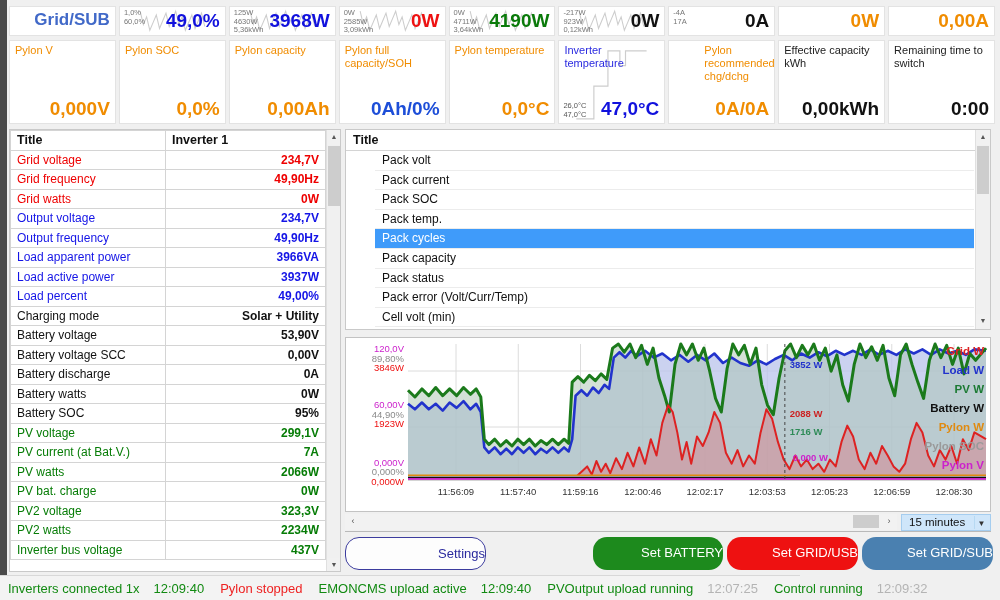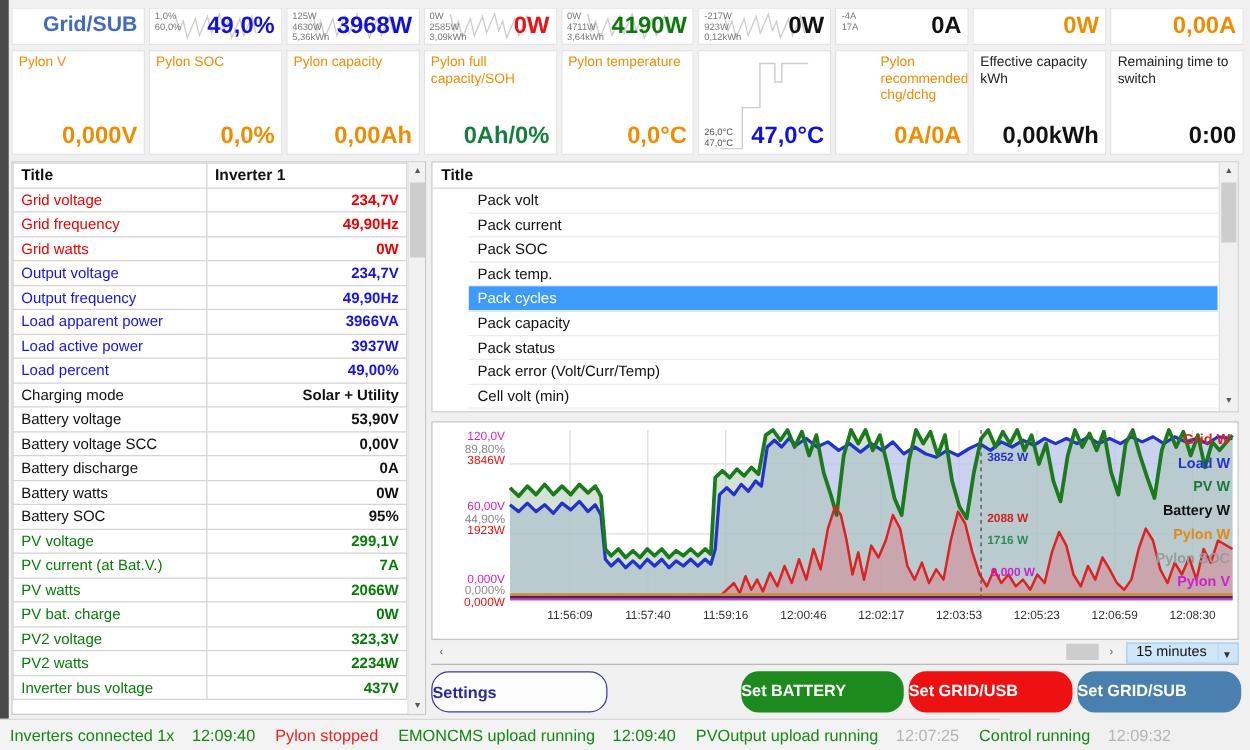--- a/index.html
+++ b/index.html
@@ -43,21 +43,21 @@
 
   
   #chart-box { position:absolute; left:345px; top:337px; width:646px; height:175px; background:#fff; border:1px solid #c3c3c3; }
 
   
   #chart-scroll-row { position:absolute; left:345px; top:514px; width:646px; height:18px; border-bottom:1px solid #b9b9b9; }
   #combo { position:absolute; left:556px; top:0; width:90px; height:17px; background:#cfe6fa; border:1px solid #a5cdef; font-size:11.5px; line-height:15px; padding-left:7px; color:#111; }
   #combo .caret { position:absolute; right:2px; top:1px; width:14px; height:13px; text-align:center; font-size:8px; color:#333; border-left:1px solid #b7d9f2; }
 
   
-  .btn { position:absolute; top:537px; height:33px; font-size:13px; font-weight:bold; text-align:left; line-height:31px; cursor:default;border-radius:14px; }
+  .btn { position:absolute; top:537px; height:33px; font-size:13px; font-weight:normal; text-align:right; line-height:31px; cursor:default;border-radius:14px; }
   #btn-settings { left:345px; width:141px; background:#fdfdfd; border:1px solid #3c3c9e; color:#2a2a9e; }
   #btn-battery { left:593px; width:130px; background:#1d8a1d; color:#fff; }
   #btn-gridusb { left:727px; width:131px; background:#ee1111; color:#fff; }
   #btn-gridsub { left:862px; width:131px; background:#4a80b0; color:#fff; }
 
   
   #statusbar { position:absolute; left:0; bottom:0; width:800px; height:25px; background:#f3f3f3; border-top:1px solid #d8d8d8; display:flex; align-items:center; padding-left:8px; font-size:13px; }
   .status-item { display:flex; align-items:center; white-space:nowrap; }
   .status-item .lab { font-weight:normal; }
   .status-item .tim { margin-left:14px; }
@@ -150,27 +150,28 @@
       <div class="tile tile2">
         <div class="label" style="color: rgb(240, 140, 0);">Pylon SOC</div>
         <div class="bigval" style="color: rgb(240, 140, 0);">0,0%</div>
       </div>
       <div class="tile tile2">
         <div class="label" style="color: rgb(240, 140, 0);">Pylon capacity</div>
         <div class="bigval" style="color: rgb(240, 140, 0);">0,00Ah</div>
       </div>
       <div class="tile tile2">
         <div class="label" style="color: rgb(240, 140, 0);">Pylon full capacity/SOH</div>
-        <div class="bigval" style="color: #15803d; margin-left: 36px;">0Ah/0%</div>
+        <div class="bigval" style="color: #1d4ed8; margin-left: 36px;">0Ah/0%</div>
       </div>
       <div class="tile tile2">
         <div class="label" style="color: rgb(240, 140, 0);">Pylon temperature</div>
         <div class="bigval" style="color: rgb(240, 140, 0);">0,0°C</div>
       </div>
       <div class="tile tile2">
+        <div class="label" style="color: rgb(42, 42, 224);">Inverter temperature</div>
         <div class="smalls">
           <div>26,0°C</div>
           <div>47,0°C</div>
         </div>
         <svg class="spark" viewBox="0 0 60 70">
           <polyline points="0.0,66.5 15.0,66.5 15.0,38.5 27.0,38.5 27.0,8.4 37.2,8.4 37.2,21.0 42.0,21.0 42.0,8.4 60.0,8.4" fill="none" stroke="#cdcdcd" stroke-width="1"></polyline>
         </svg>
         <div class="bigval" style="color: rgb(17, 17, 221);">47,0°C</div>
       </div>
       <div class="tile tile2">
@@ -387,21 +388,21 @@
       <div class="status-item">
         <span class="lab s-green">Inverters connected 1x</span>
         <span class="tim s-green">12:09:40</span>
       </div>
       <div class="status-sep"></div>
       <div class="status-item">
         <span class="lab s-red">Pylon stopped</span>
       </div>
       <div class="status-sep"></div>
       <div class="status-item">
-        <span class="lab s-green">EMONCMS upload running</span>
+        <span class="lab s-green">EMONCMS upload active</span>
         <span class="tim s-green">12:09:40</span>
       </div>
       <div class="status-sep"></div>
       <div class="status-item">
         <span class="lab s-green">PVOutput upload running</span>
         <span class="tim s-gray">12:07:25</span>
       </div>
       <div class="status-sep"></div>
       <div class="status-item">
         <span class="lab s-green">Control running</span>

